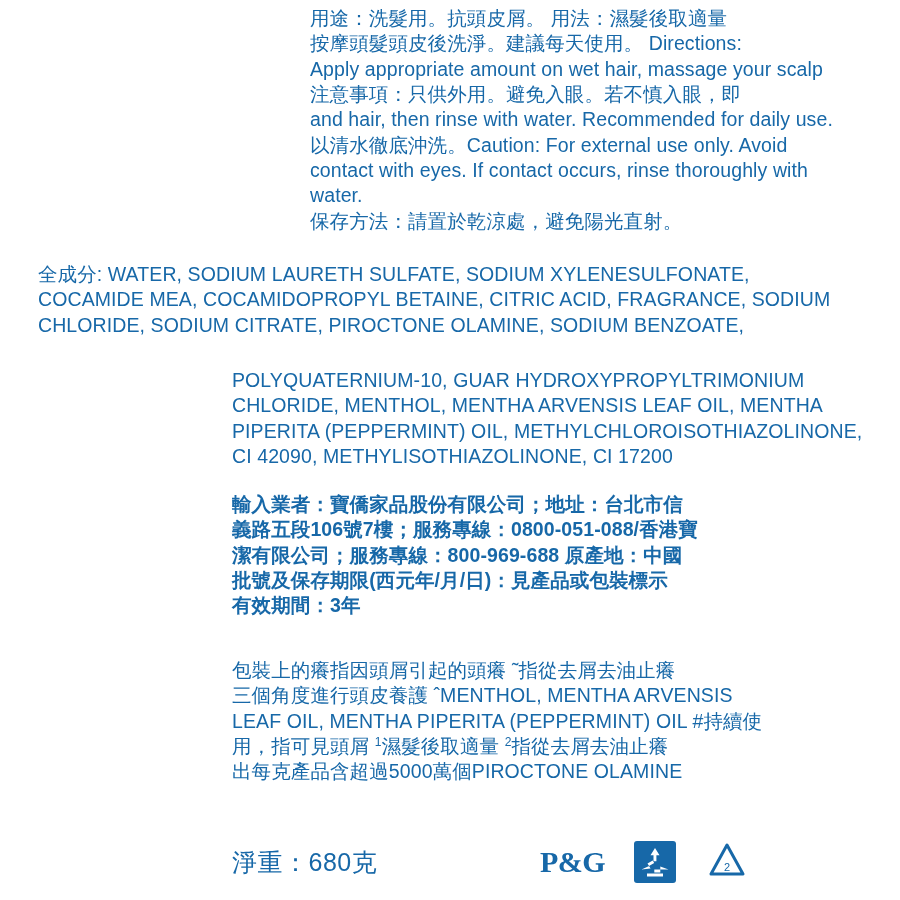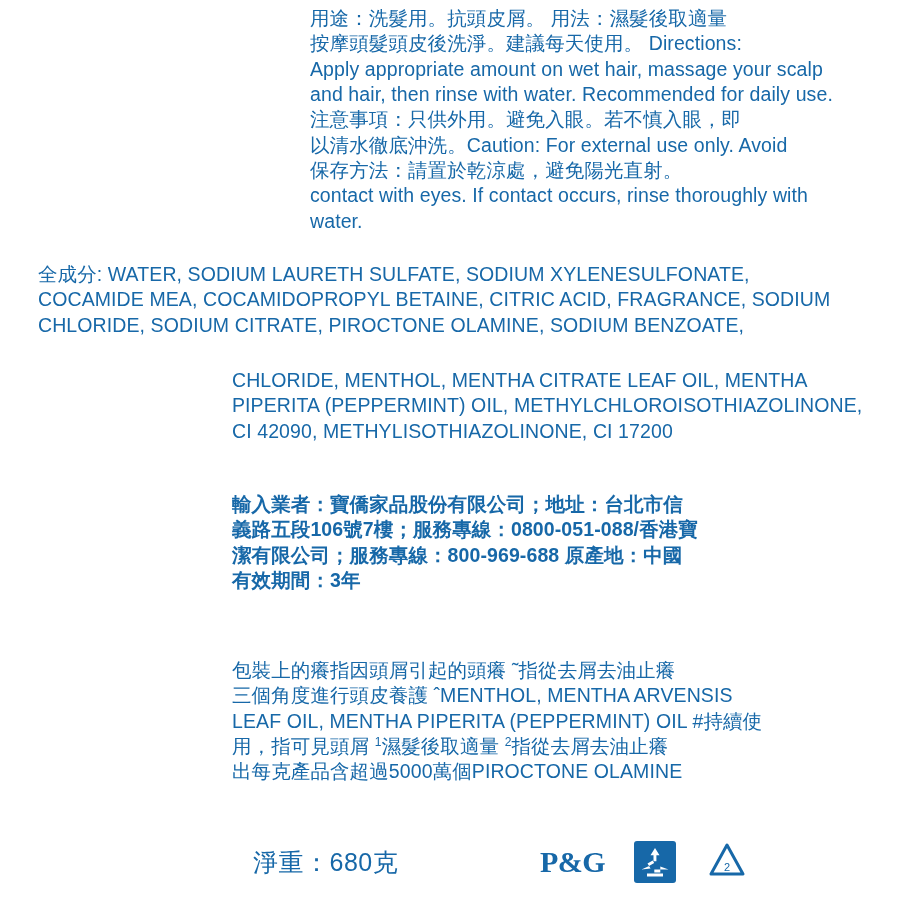--- a/index.html
+++ b/index.html
@@ -56,21 +56,21 @@
   }
   .footnotes {
     position: absolute;
     left: 232px;
     top: 658px;
     width: 640px;
     font-size: 19.5px;
   }
   .netweight {
     position: absolute;
-    left: 253px;
+    left: 232px;
     top: 846px;
     font-size: 25px;
     letter-spacing: 0.5px;
   }
   .logos {
     position: absolute;
     left: 540px;
     top: 840px;
     display: flex;
     align-items: center;
@@ -101,43 +101,45 @@
 </style>
 </head>
 <body>
 
 <div class="label">
 
   <div class="block directions">
     <div>用途：洗髮用。抗頭皮屑。 用法：濕髮後取適量</div>
     <div>按摩頭髮頭皮後洗淨。建議每天使用。 Directions:</div>
     <div>Apply appropriate amount on wet hair, massage your scalp</div>
+    <div>注意事項：只供外用。避免入眼。若不慎入眼，即</div>
     <div>and hair, then rinse with water. Recommended for daily use.</div>
-    <div>注意事項：只供外用。避免入眼。若不慎入眼，即</div>
     <div>以清水徹底沖洗。Caution: For external use only. Avoid</div>
+    <div>contact with eyes. If contact occurs, rinse thoroughly with water.</div>
     <div>保存方法：請置於乾涼處，避免陽光直射。</div>
-    <div>contact with eyes. If contact occurs, rinse thoroughly with water.</div>
   </div>
 
   <div class="block ingredients-head">
     <div>全成分: WATER, SODIUM LAURETH SULFATE, SODIUM XYLENESULFONATE,</div>
     <div>COCAMIDE MEA, COCAMIDOPROPYL BETAINE, CITRIC ACID, FRAGRANCE, SODIUM</div>
     <div>CHLORIDE, SODIUM CITRATE, PIROCTONE OLAMINE, SODIUM BENZOATE,</div>
   </div>
 
   <div class="block ingredients-body">
-    <div>CHLORIDE, MENTHOL, MENTHA CITRATE LEAF OIL, MENTHA</div>
+    <div>POLYQUATERNIUM-10, GUAR HYDROXYPROPYLTRIMONIUM</div>
+    <div>CHLORIDE, MENTHOL, MENTHA ARVENSIS LEAF OIL, MENTHA</div>
     <div>PIPERITA (PEPPERMINT) OIL, METHYLCHLOROISOTHIAZOLINONE,</div>
     <div>CI 42090, METHYLISOTHIAZOLINONE, CI 17200</div>
   </div>
 
   <div class="block importer">
     <div>輸入業者：寶僑家品股份有限公司；地址：台北市信</div>
     <div>義路五段106號7樓；服務專線：0800-051-088/香港寶</div>
     <div>潔有限公司；服務專線：800-969-688 原產地：中國</div>
+    <div>批號及保存期限(西元年/月/日)：見產品或包裝標示</div>
     <div>有效期間：3年</div>
   </div>
 
   <div class="block footnotes">
     <div>包裝上的癢指因頭屑引起的頭癢 ˜指從去屑去油止癢</div>
     <div>三個角度進行頭皮養護 ˆMENTHOL, MENTHA ARVENSIS</div>
     <div>LEAF OIL, MENTHA PIPERITA (PEPPERMINT) OIL #持續使</div>
     <div><span>用，指可見頭屑 </span><sup>1</sup><span>濕髮後取適量 </span><sup>2</sup><span>指從去屑去油止癢</span></div>
     <div>出每克產品含超過5000萬個PIROCTONE OLAMINE</div>
   </div>

